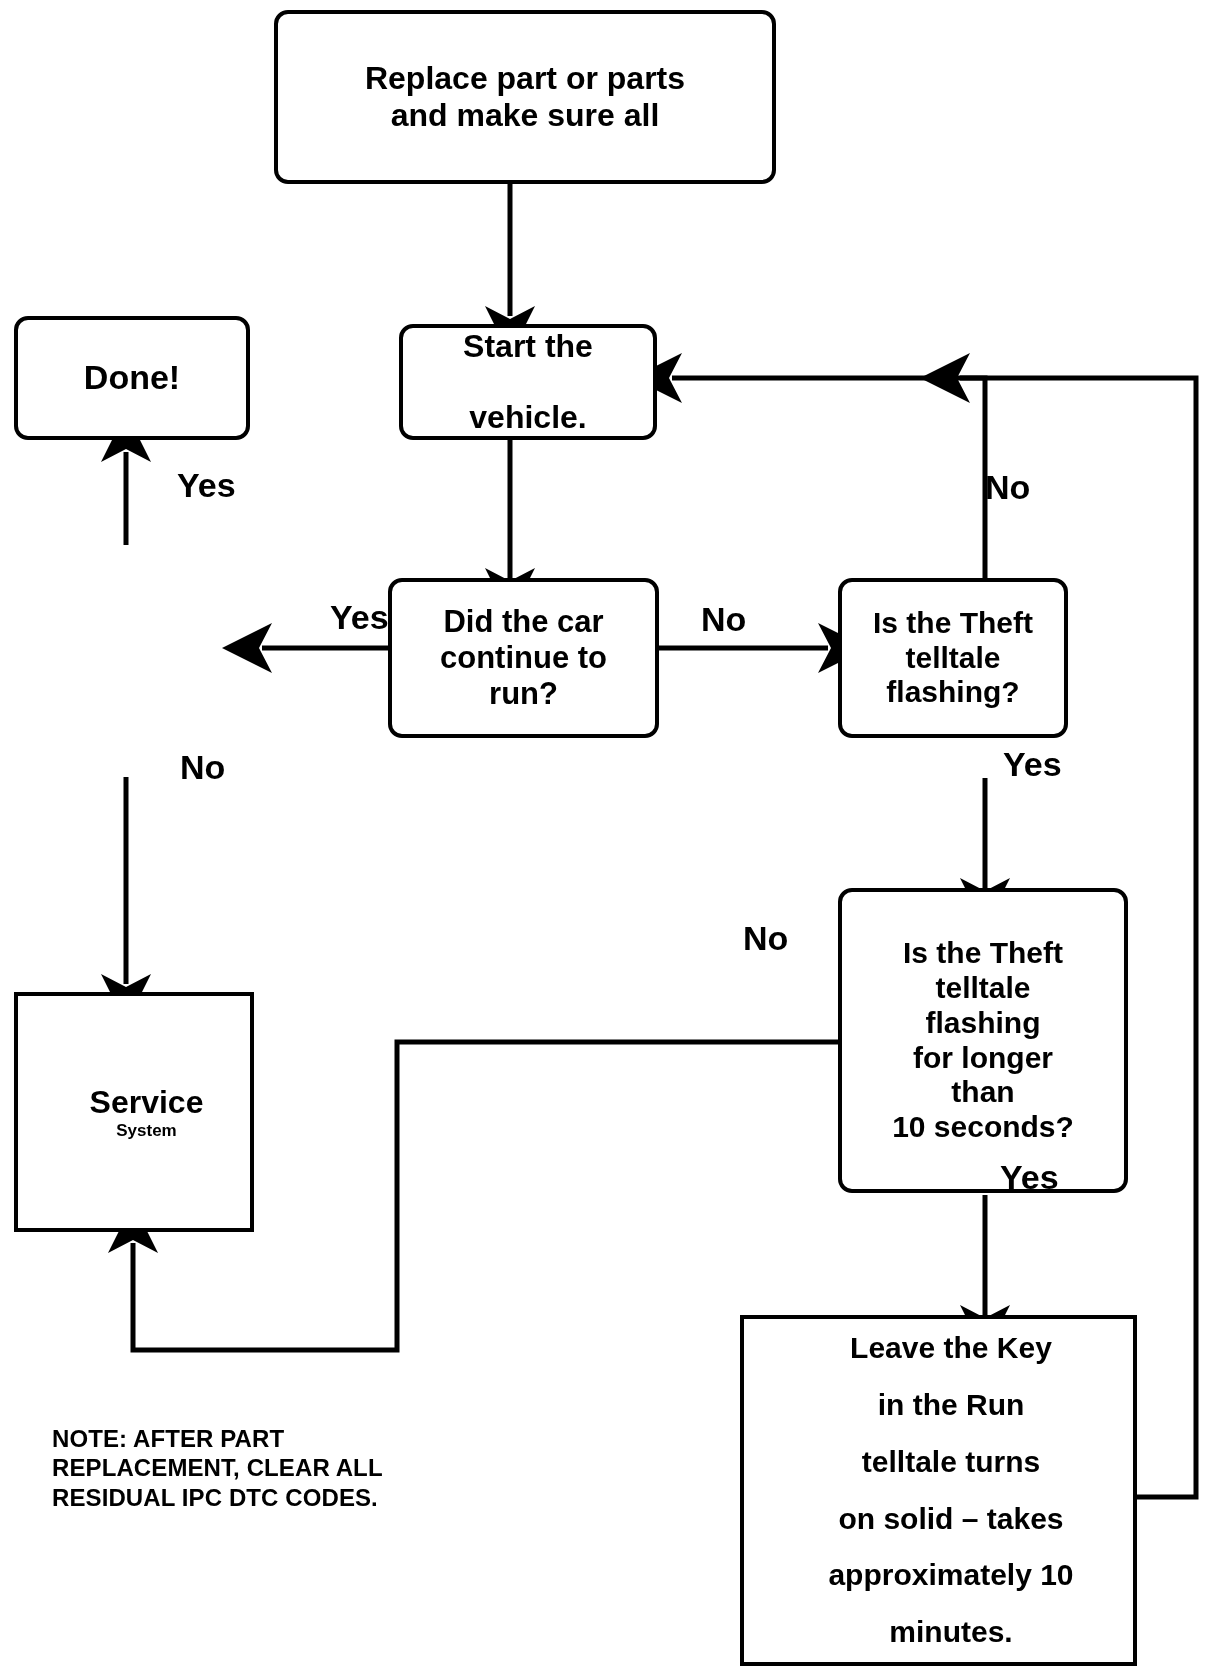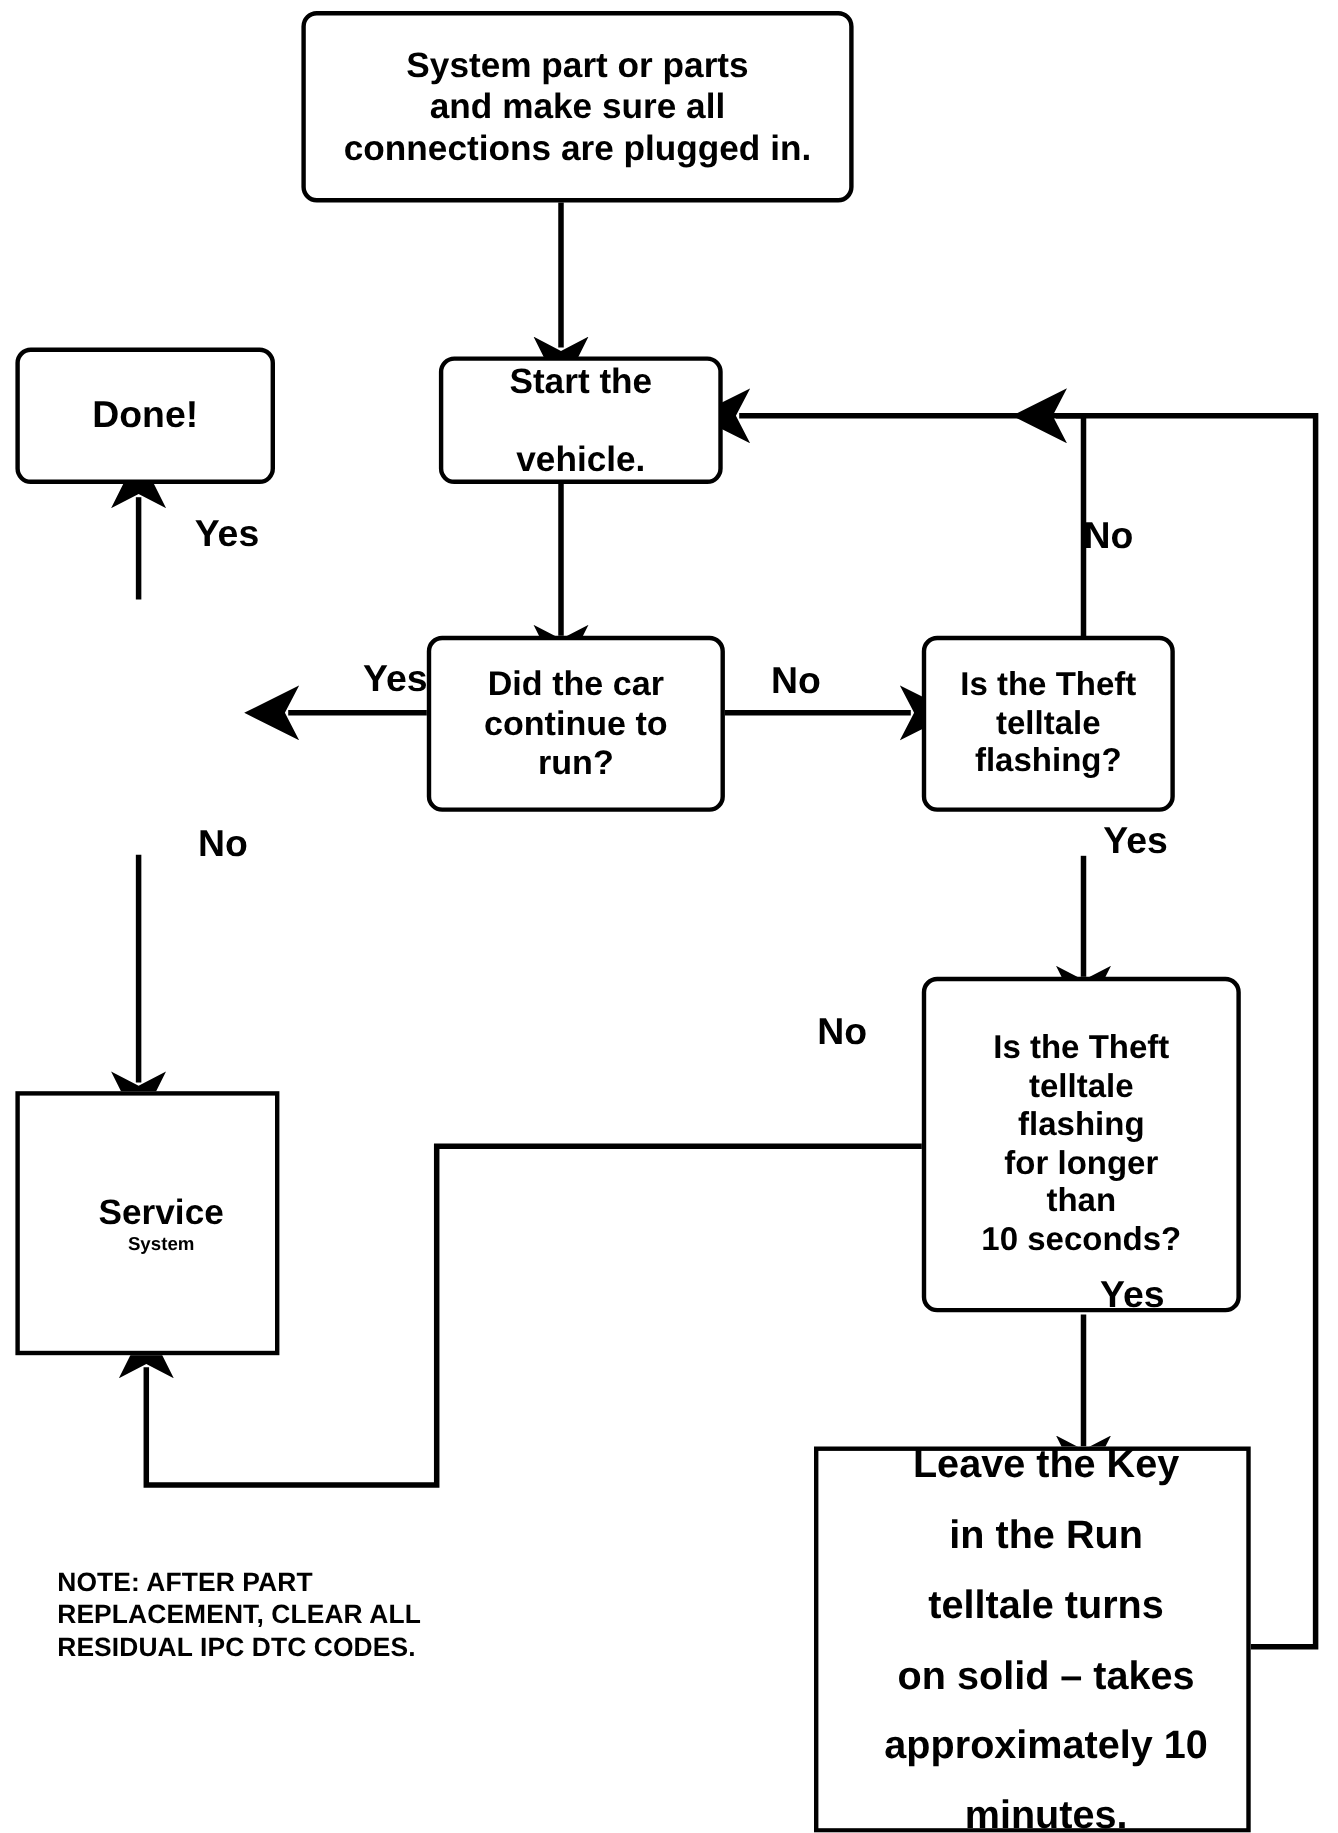--- a/index.html
+++ b/index.html
@@ -22,21 +22,21 @@
         letter-spacing:.1px;white-space:pre-line;}
 
   
   #n-replace{font-size:32px;}
   #n-done{font-size:34px;}
   #n-start{font-size:32px;}
   #n-didcar{font-size:31px;}
   #n-turnoff{font-size:31px;}
   #n-flash1{font-size:30px;}
   #n-flash2{font-size:30px;}
-  #n-leavekey{font-size:36px;gap:22px;}
+  #n-leavekey{font-size:30px;gap:22px;}
   #n-service{font-size:30px;}
   #n-service .svc-main{font-size:32px;}
   #n-service .svc-sub{font-size:17px;}
 </style>
 </head>
 <body>
 
 <div id="canvas">
 
   <svg class="edges" viewBox="0 0 1216 1666" width="1216" height="1666" xmlns="http://www.w3.org/2000/svg">
@@ -65,23 +65,22 @@
        left then down to service loop --&gt;
       <polyline points="838,1042 397,1042 397,1350 133,1350 133,1243" marker-end="url(#ah)"></polyline>
        leave key --&gt;
       <line x1="985" y1="1195" x2="985" y2="1315" marker-end="url(#ah)"></line>
        right, up, left back to start --&gt;
       <polyline points="1137,1497 1196,1497 1196,378 960,378" marker-end="url(#ah)"></polyline>
     </g>
   </svg>
 
   <div class="node rounded" id="n-replace" style="left:274px;top:10px;width:502px;height:174px;">
-    <span class="ln">System part or parts</span>
+    <span class="ln">Replace part or parts</span>
     <span class="ln">and make sure all</span>
-    <span class="ln">connections are plugged in.</span>
   </div>
 
   <div class="node rounded" id="n-done" style="left:14px;top:316px;width:236px;height:124px;">
     <span class="ln">Done!</span>
   </div>
 
   <div class="node rounded" id="n-start" style="left:399px;top:324px;width:258px;height:116px;justify-content:space-between;">
     <span class="ln">Start the</span>
     <span class="ln">vehicle.</span>
   </div>

